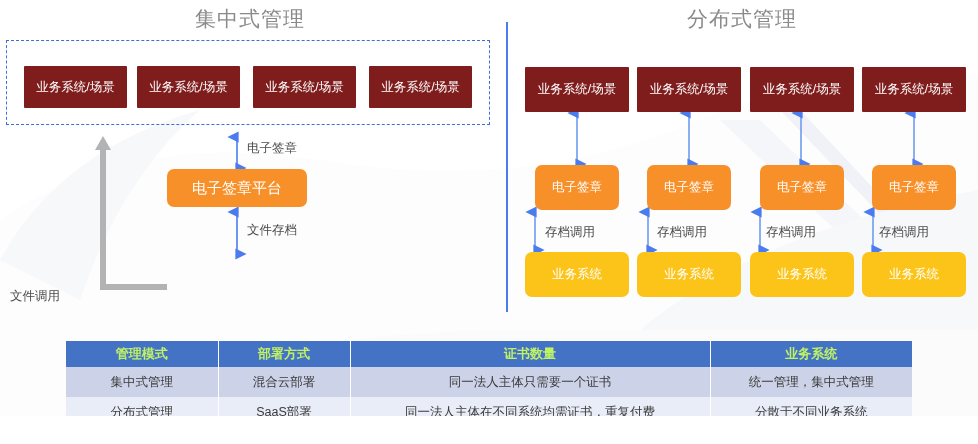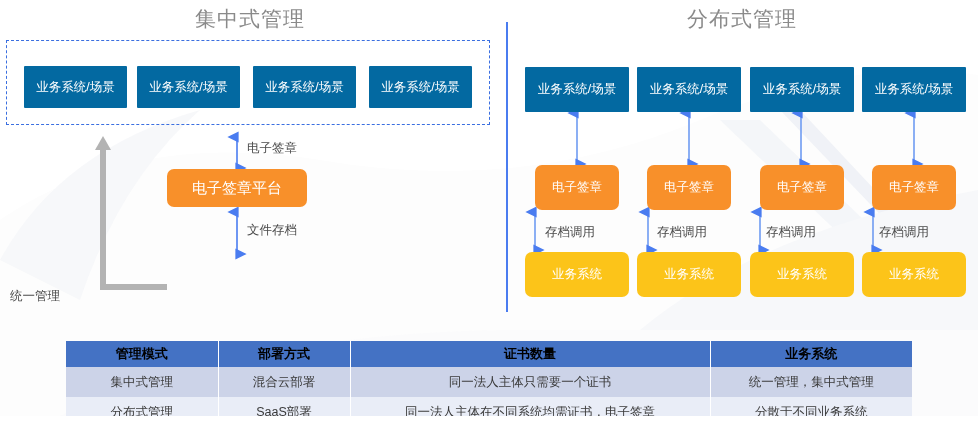--- a/index.html
+++ b/index.html
@@ -36,21 +36,21 @@
     position:absolute;left:6px;top:40px;width:484px;height:85px;
     border:1.5px dashed #3b6fe0;box-sizing:border-box;z-index:1;
   }
 
   
   .box{
     position:absolute;display:flex;align-items:center;justify-content:center;
     color:#ffffff;font-size:12.5px;white-space:nowrap;z-index:4;
     box-sizing:border-box;
   }
-  .box.blue{background:#0369a1;border-radius:1px;}
+  .box.blue{background:#7f1d1d;border-radius:1px;}
   .box.orange{background:#f8902a;border-radius:7px;}
   .box.yellow{background:#fcc419;border-radius:7px;}
   .box.orange-sq{background:#f8902a;border-radius:7px;}
 
   .box-lg{font-size:15px;}
 
   
   .edge-label{
     position:absolute;font-size:12.5px;color:#4a4a4a;white-space:nowrap;z-index:5;
   }
@@ -58,21 +58,21 @@
   
   #arrow-layer{position:absolute;left:0;top:0;width:978px;height:330px;z-index:2;}
 
   
   #compare-table{
     position:absolute;left:66px;top:341px;width:846px;
     border-collapse:collapse;z-index:4;
     table-layout:fixed;
   }
   #compare-table th{
-    background:#4472c4;color:#000000;font-size:13px;font-weight:bold;
+    background:#4472c4;color:#bef264;font-size:13px;font-weight:bold;
     height:26px;border-right:1px solid #ffffff;padding:0;text-align:center;
   }
   #compare-table th:last-child{border-right:none;}
   #compare-table td{
     font-size:12.5px;color:#3a3a3a;height:30px;padding:0;text-align:center;
     border-right:1px solid #ffffff;
   }
   #compare-table td:last-child{border-right:none;}
   #compare-table tr.row-a td{background:#ccd3e8;}
   #compare-table tr.row-b td{background:#e9edf7;}
@@ -144,21 +144,21 @@
   <div class="box blue" style="left:253px;top:66px;width:103px;height:42px;">业务系统/场景</div>
   <div class="box blue" style="left:369px;top:66px;width:103px;height:42px;">业务系统/场景</div>
 
   <div class="edge-label" style="left:247px;top:140px;">电子签章</div>
 
   <div class="box orange box-lg" style="left:167px;top:169px;width:140px;height:38px;">电子签章平台</div>
 
   <div class="edge-label" style="left:247px;top:222px;">文件存档</div>
 
 
-  <div class="edge-label" style="left:10px;top:288px;">统一管理</div>
+  <div class="edge-label" style="left:10px;top:288px;">文件调用</div>
 
   <div class="box blue" style="left:525px;top:67px;width:104px;height:45px;">业务系统/场景</div>
   <div class="box orange-sq" style="left:535px;top:165px;width:84px;height:45px;">电子签章</div>
   <div class="edge-label" style="left:545px;top:224px;">存档调用</div>
   <div class="box yellow" style="left:525px;top:252px;width:104px;height:45px;">业务系统</div>
 
   <div class="box blue" style="left:637px;top:67px;width:104px;height:45px;">业务系统/场景</div>
   <div class="box orange-sq" style="left:647px;top:165px;width:84px;height:45px;">电子签章</div>
   <div class="edge-label" style="left:657px;top:224px;">存档调用</div>
   <div class="box yellow" style="left:637px;top:252px;width:104px;height:45px;">业务系统</div>
@@ -191,19 +191,19 @@
     <tbody>
       <tr class="row-a">
         <td>集中式管理</td>
         <td>混合云部署</td>
         <td>同一法人主体只需要一个证书</td>
         <td>统一管理，集中式管理</td>
       </tr>
       <tr class="row-b">
         <td>分布式管理</td>
         <td>SaaS部署</td>
-        <td>同一法人主体在不同系统均需证书，电子签章</td>
+        <td>同一法人主体在不同系统均需证书，重复付费</td>
         <td>分散于不同业务系统</td>
       </tr>
     </tbody>
   </table>
 
 </div>
 
 </body></html>

